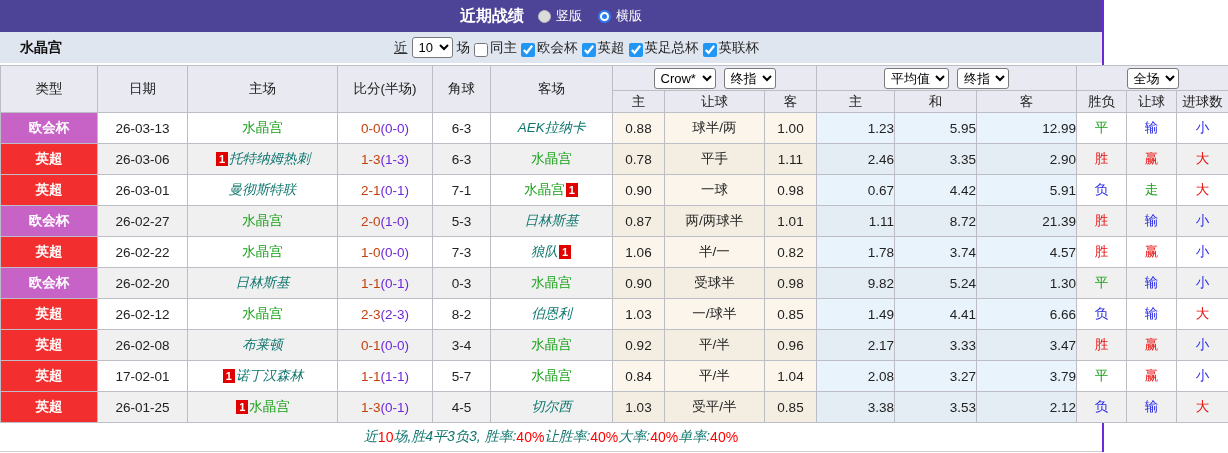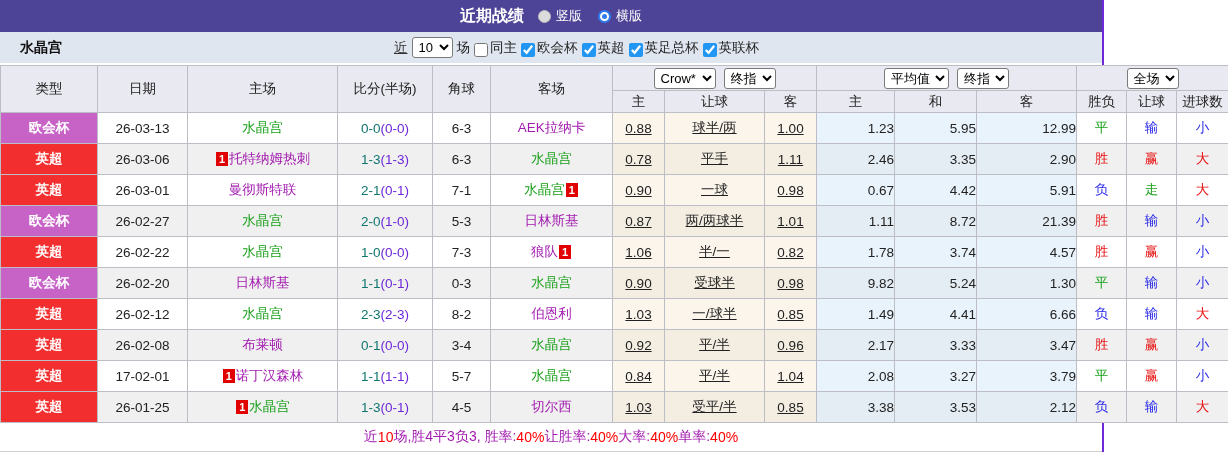--- a/index.html
+++ b/index.html
@@ -26,32 +26,32 @@
 
   
   table { width:1228px; border-collapse:collapse; table-layout:fixed; margin-top:2px; font-size:13.5px; }
   th, td { border:1px solid #bdbdc6; text-align:center; overflow:hidden; white-space:nowrap; }
   thead th { background:#e9e9f1; font-weight:normal; color:#222; }
   thead tr.sel-row th { height:25px; }
   thead tr.lbl-row th { height:22px; }
   .sel-cell { display:flex; align-items:center; justify-content:center; gap:8px; }
   tbody td { height:31px; color:#222; background:#fff; }
   tbody tr:nth-child(even) td { background:#f0f0f0; }
-  tbody td.cream { background:#fbf5eb !important;text-decoration:underline; }
+  tbody td.cream { background:#fbf5eb !important; }
   tbody tr:nth-child(even) td.cream { background:#f4eee2 !important; }
   tbody td.lblue { background:#e9f3fb !important;text-align:right; }
   tbody tr:nth-child(even) td.lblue { background:#e4edf4 !important; }
   td.league { color:#fff; font-weight:bold; }
   td.league[data-league="purple"] { background:#c763c7 !important; }
   td.league[data-league="red"] { background:#f22e2e !important; }
   [data-color="green"] { color:#18a018; }
   [data-color="red"] { color:#e81414; }
   [data-color="blue"] { color:#2828e8; }
-  [data-color="black"] { color:#a21caf; }
-  .score-ft { color:#0f766e; }
+  [data-color="black"] { color:#0f766e;font-style:italic; }
+  .score-ft { color:#c2410c; }
   .score-ht { color:#6d28d9; }
   .num-badge { display:inline-block; background:#e00000; color:#fff; font-size:11px; line-height:14px; padding:0 3px; margin:0 1px; font-weight:bold; }
   .num-badge:empty { display:none; }
 
   
   .footer { height:29px; display:flex; align-items:center; justify-content:center; font-size:14px; color:#333; border-bottom:1px solid #cfcfcf; }
   .footer span[data-color="red"] { color:#f00; }
 </style>
 </head>
 <body>

